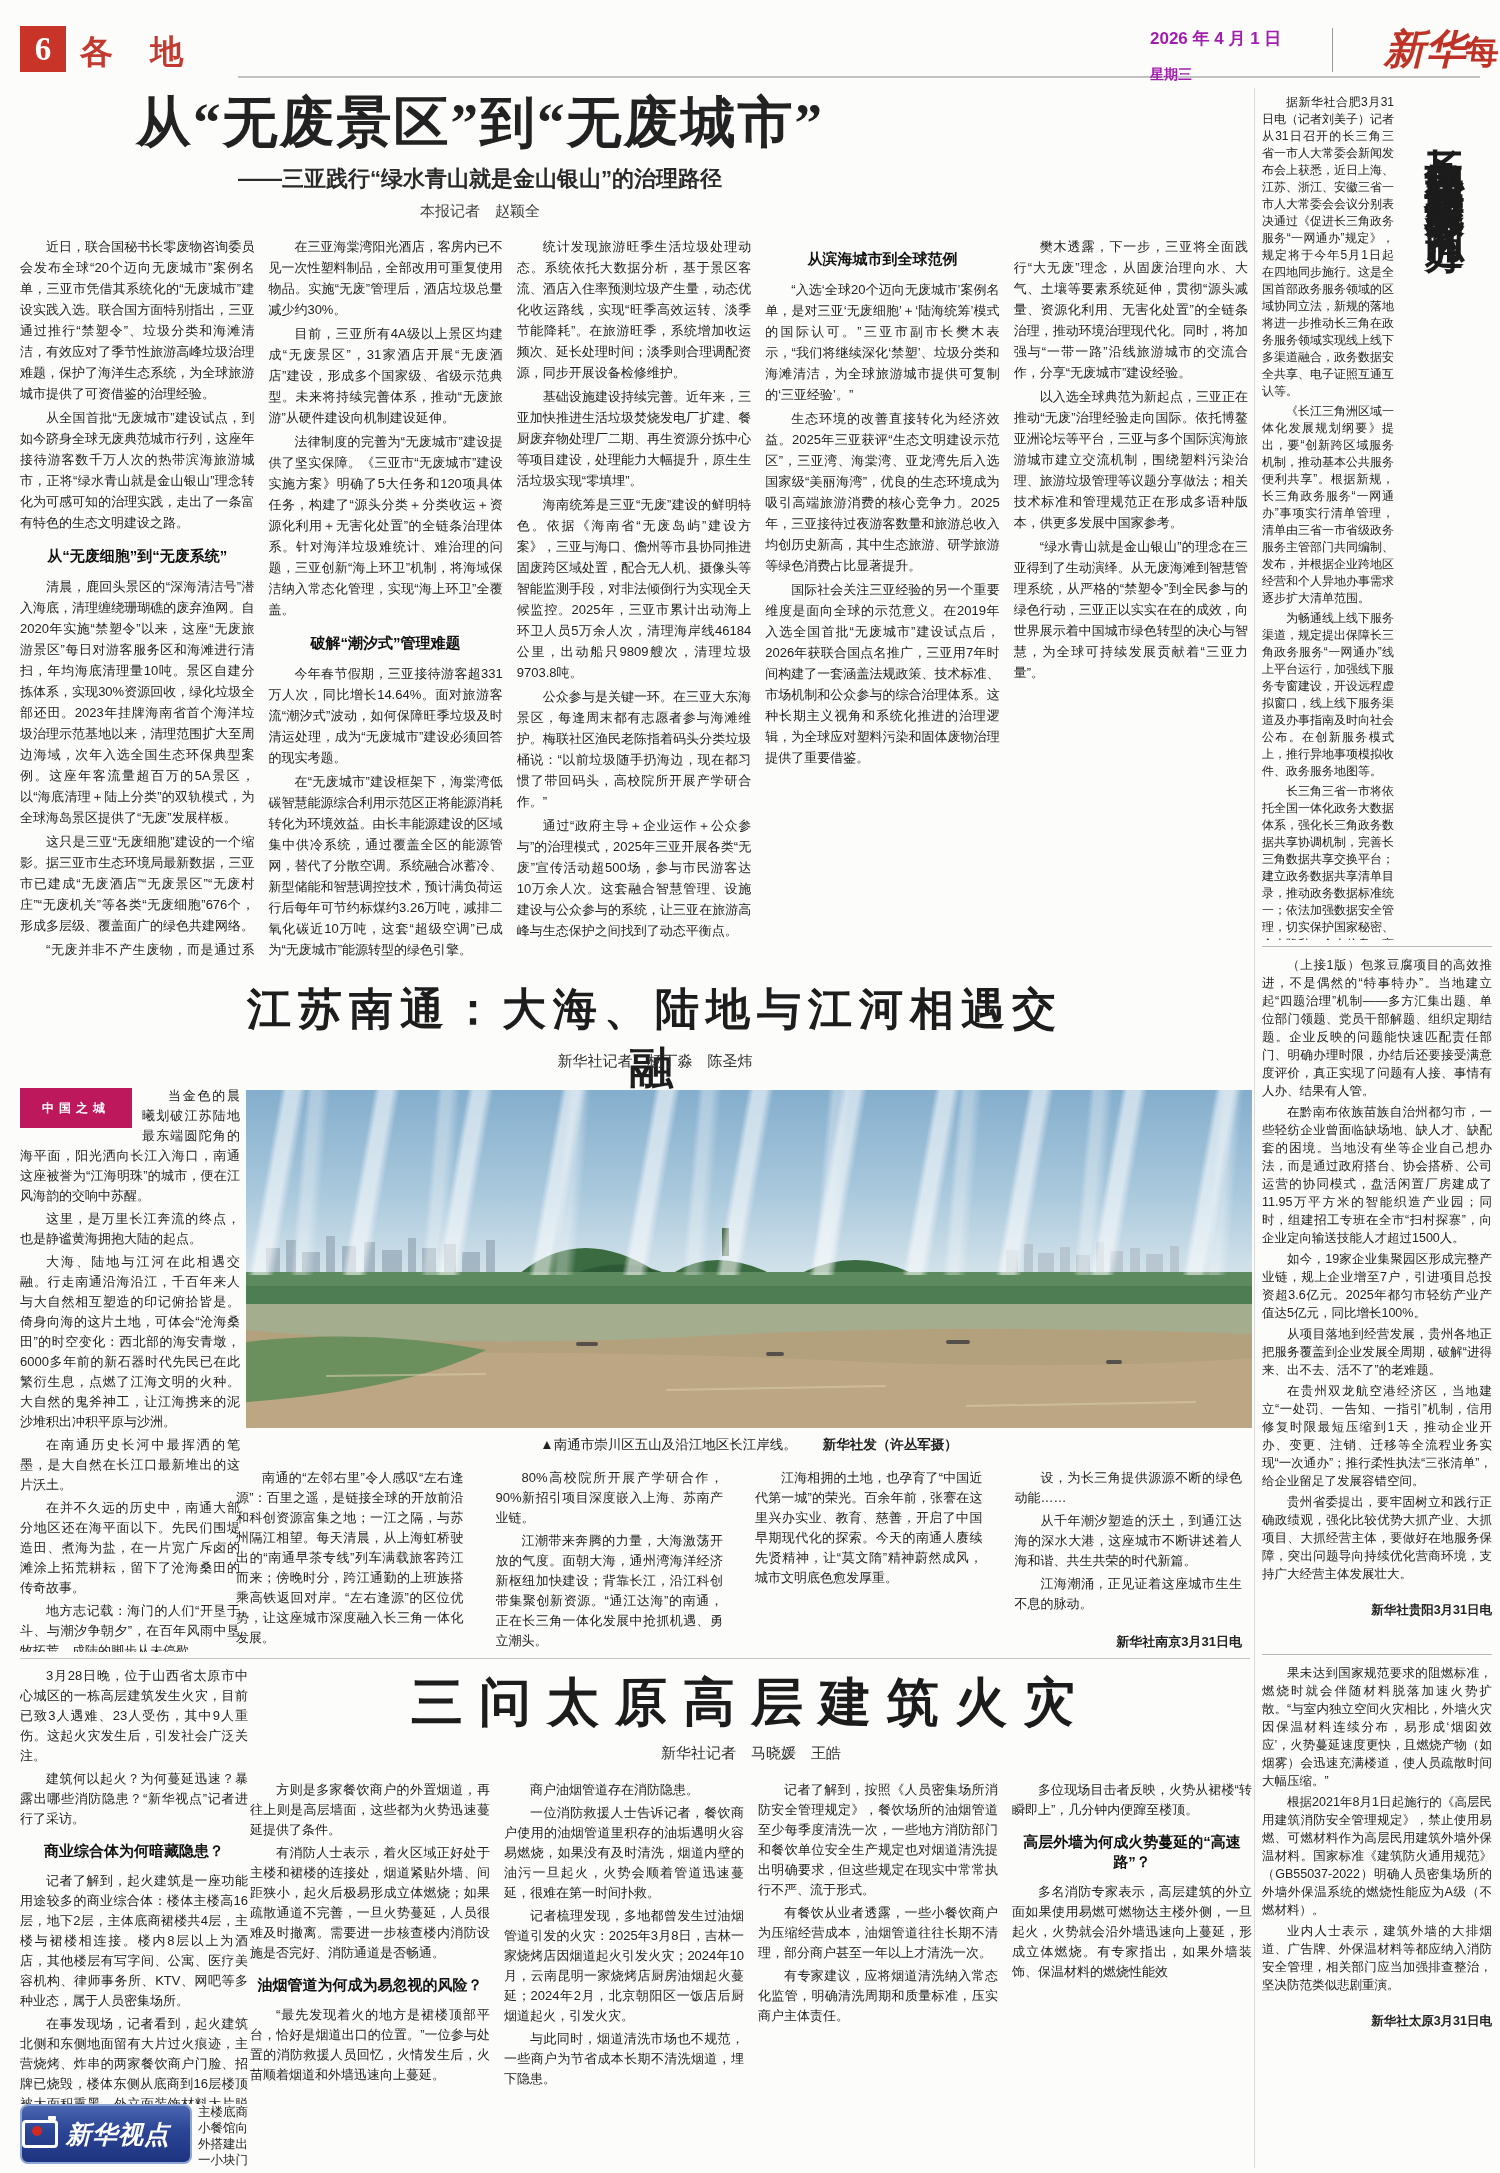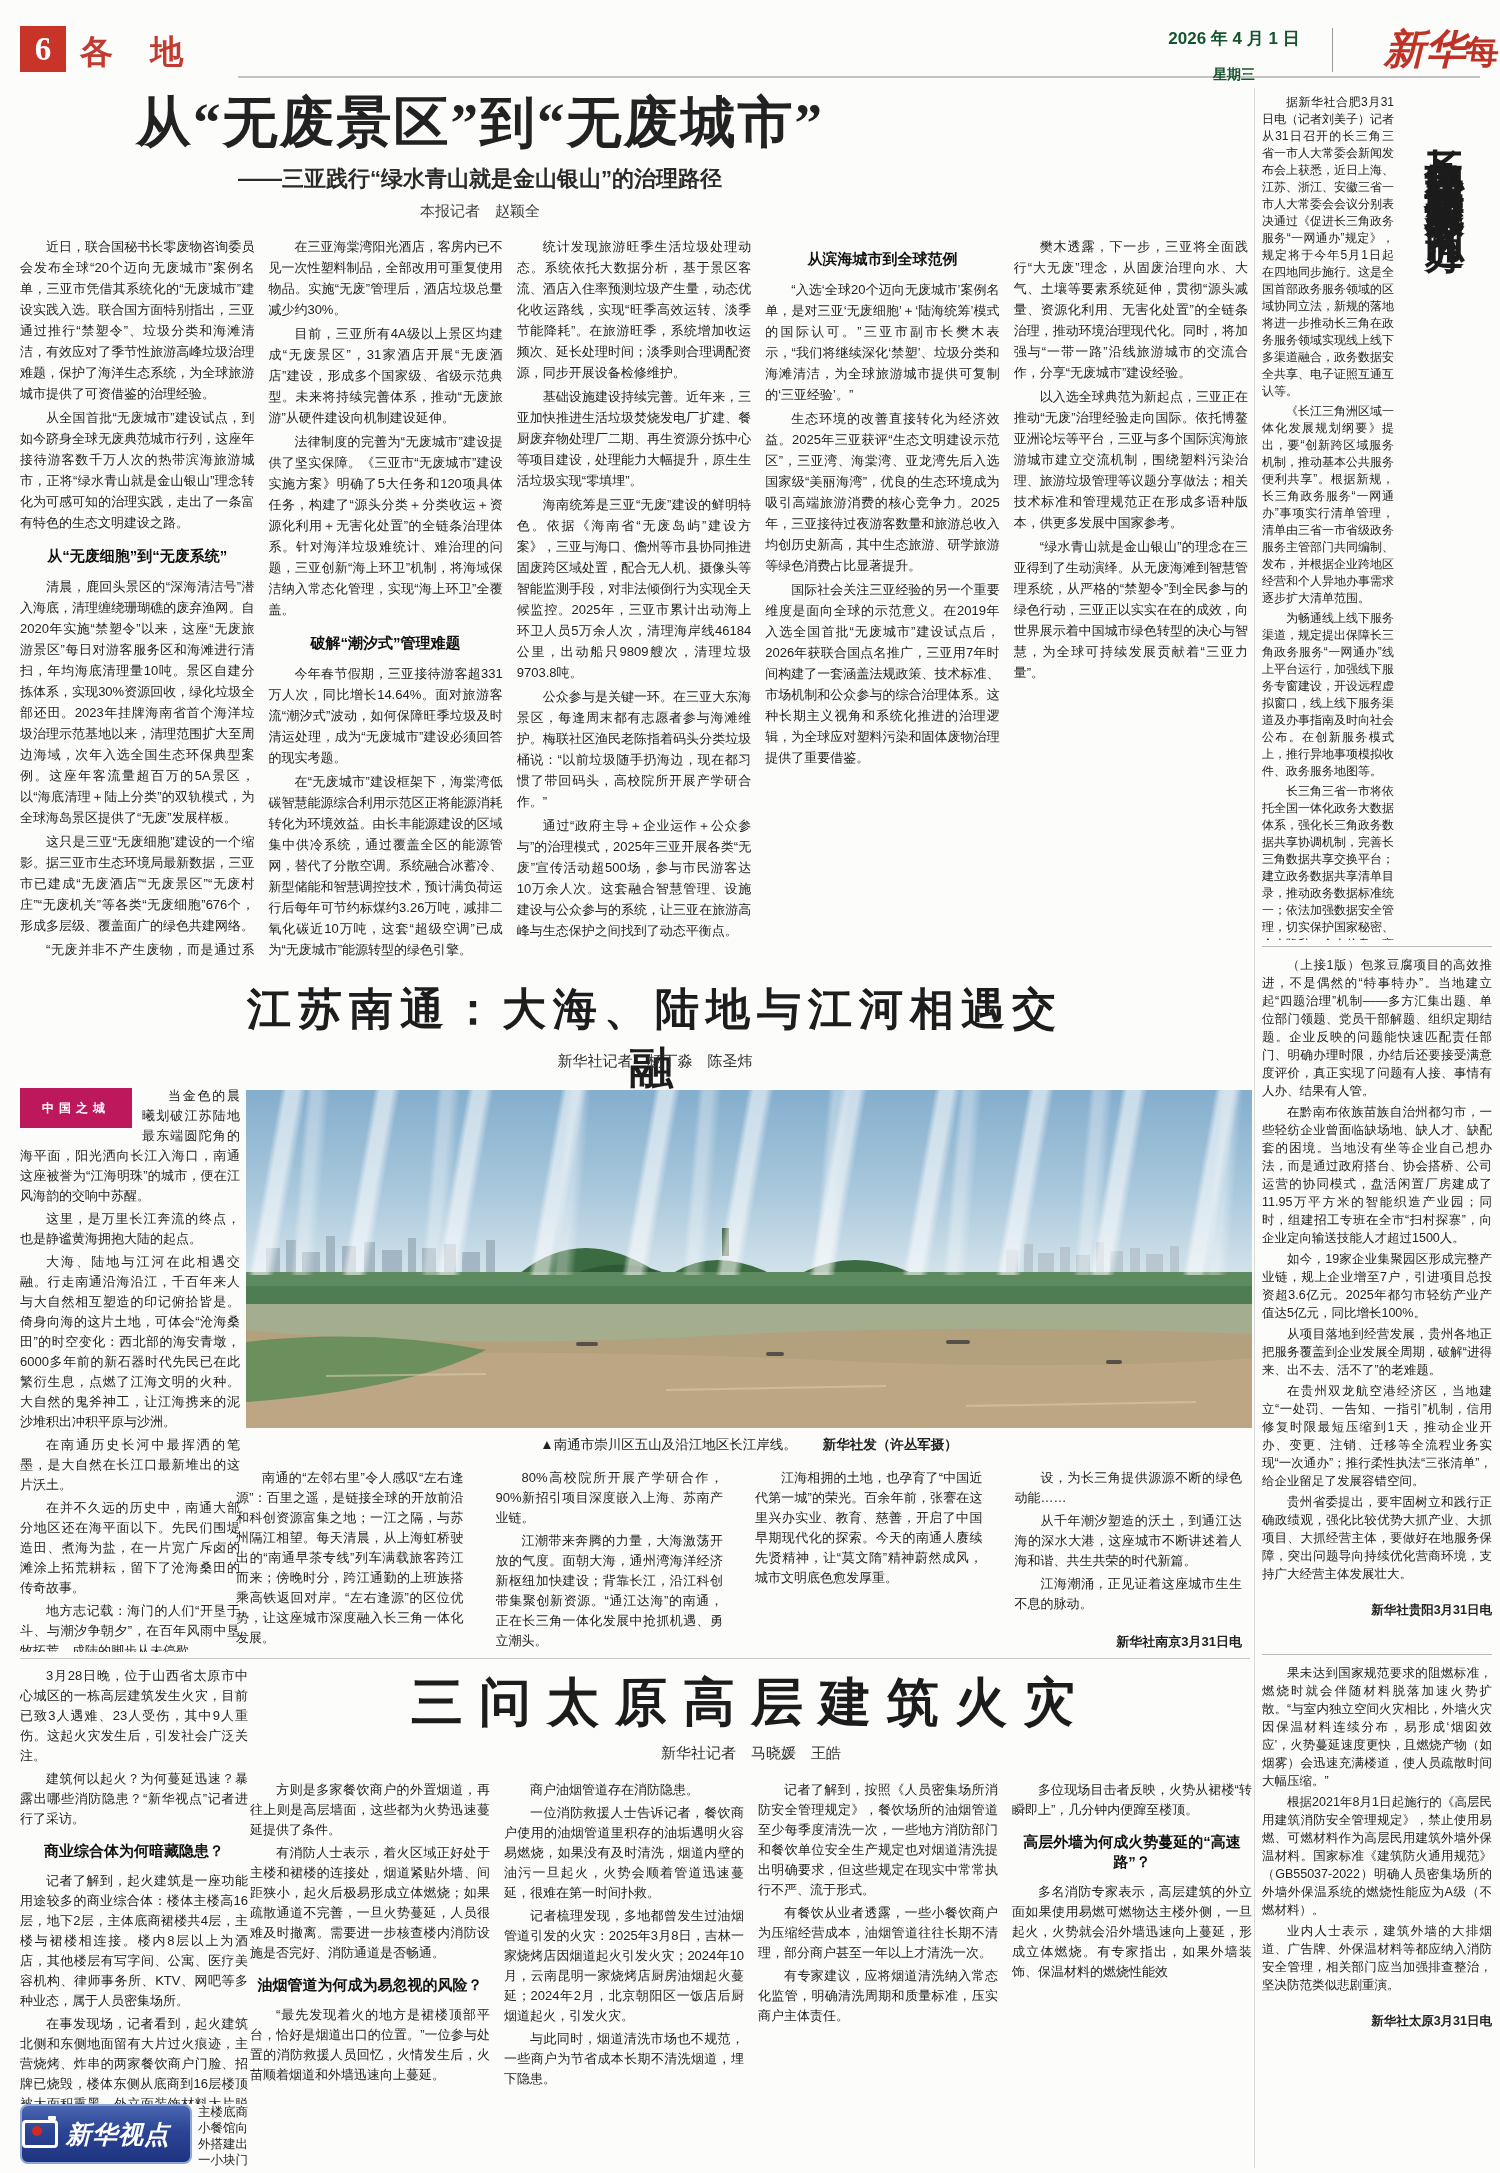--- a/index.html
+++ b/index.html
@@ -4,21 +4,21 @@
 <style>
   html,body{margin:0;padding:0;background:#e8e8e6;}
   .page{position:relative;width:1500px;height:2173px;background:#fcfcfb;margin:0 auto;overflow:hidden;
         font-family:"Liberation Sans","DejaVu Sans",sans-serif;color:#232323;}
   .abs{position:absolute;}
   
   .pagenum{left:20px;top:26px;width:46px;height:46px;background:#c93428;color:#fff;text-align:center;
            line-height:46px;font-size:33px;font-weight:bold;font-family:"Liberation Serif","DejaVu Serif",serif;}
   .section{left:80px;top:30px;font-size:33px;font-weight:900;color:#c23a30;letter-spacing:14px;}
   .headrule{left:238px;top:76px;width:1242px;height:2px;background:#c3c3c3;}
-  .dateblock{left:1150px;top:27px;width:168px;text-align:center;color:#14532d;font-weight:bold;}
+  .dateblock{left:1150px;top:27px;width:168px;text-align:left;color:#a21caf;font-weight:bold;}
   .dateblock .d1{font-size:17px;}
   .dateblock .d2{font-size:14px;margin-top:16px;}
   .vdiv{left:1332px;top:28px;width:1px;height:44px;background:#9a9a9a;}
   .masthead{left:1344px;top:22px;color:#bf3226;white-space:nowrap;}
   .masthead .scr{font-size:41px;font-weight:900;font-style:italic;font-family:"Liberation Serif","DejaVu Serif",serif;margin-left:40px;}
   .masthead .rest{font-size:33px;font-weight:900;letter-spacing:1px;}
   
   .para{text-indent:2em;text-align:justify;margin:0 0 3px 0;}
   .colhead{font-weight:bold;text-align:center;margin:12px 0 10px 0;font-size:15px;color:#111;}
   .signoff{font-weight:bold;text-align:right;margin-top:18px;}

